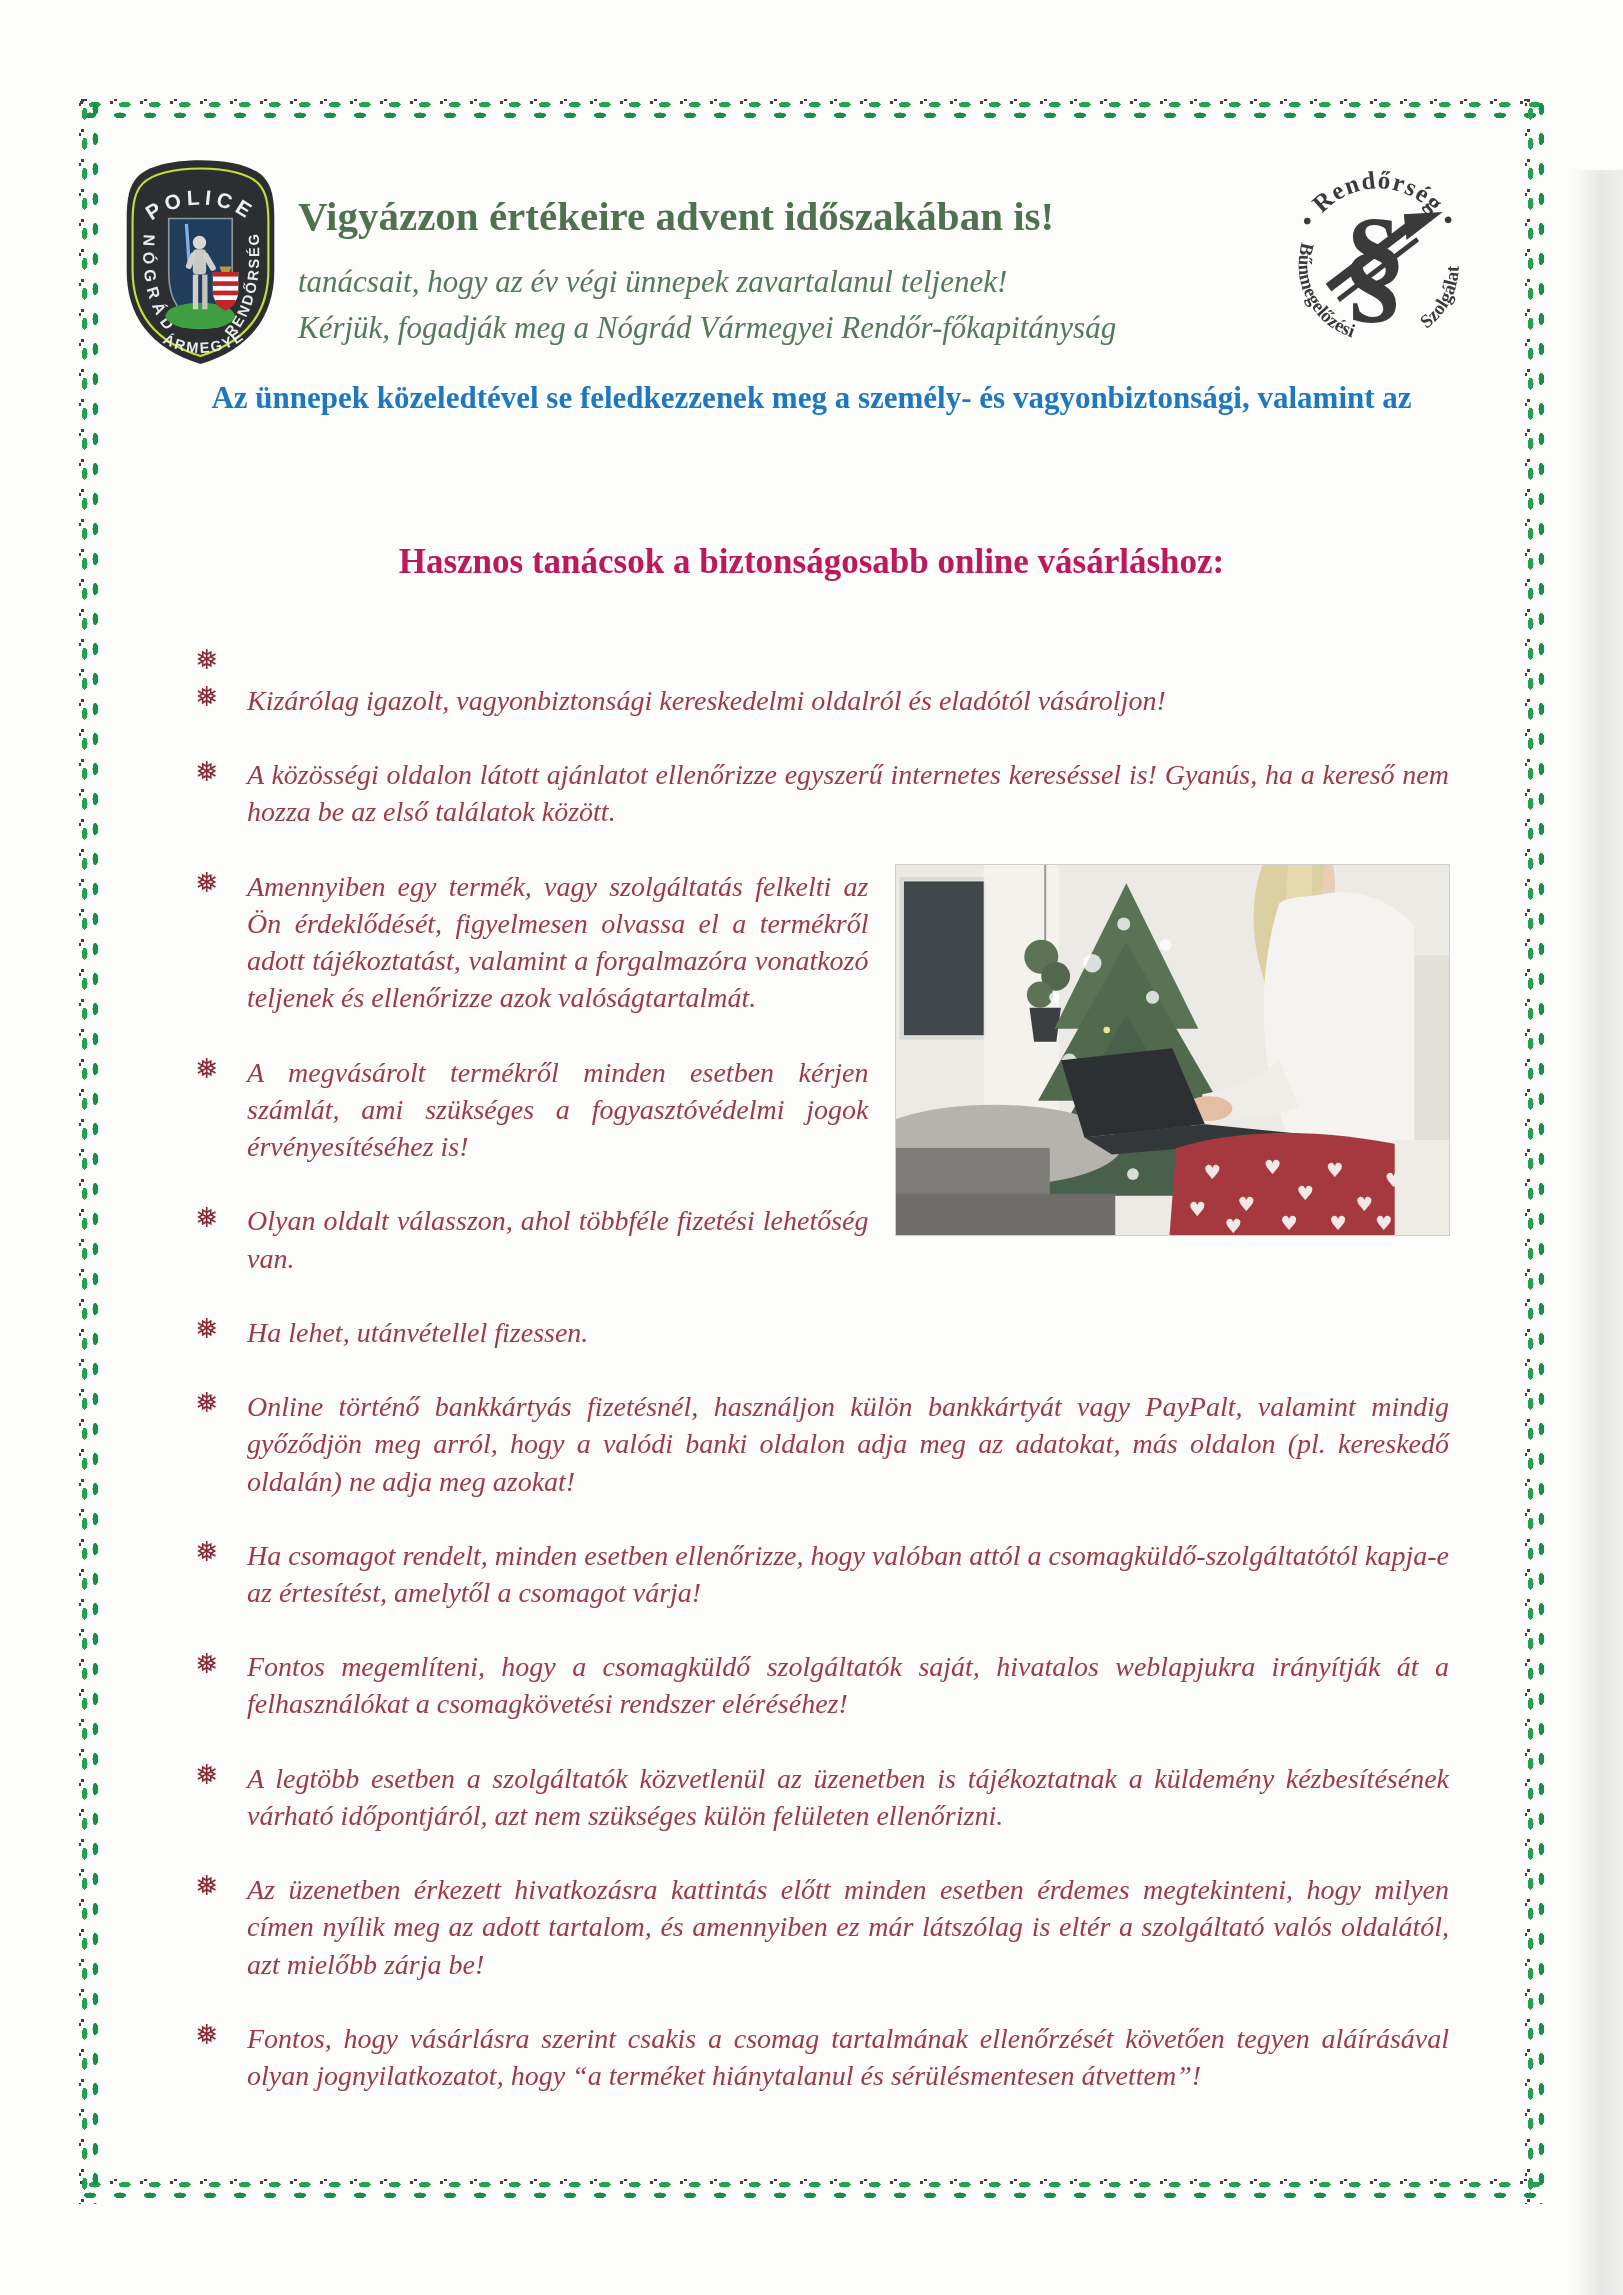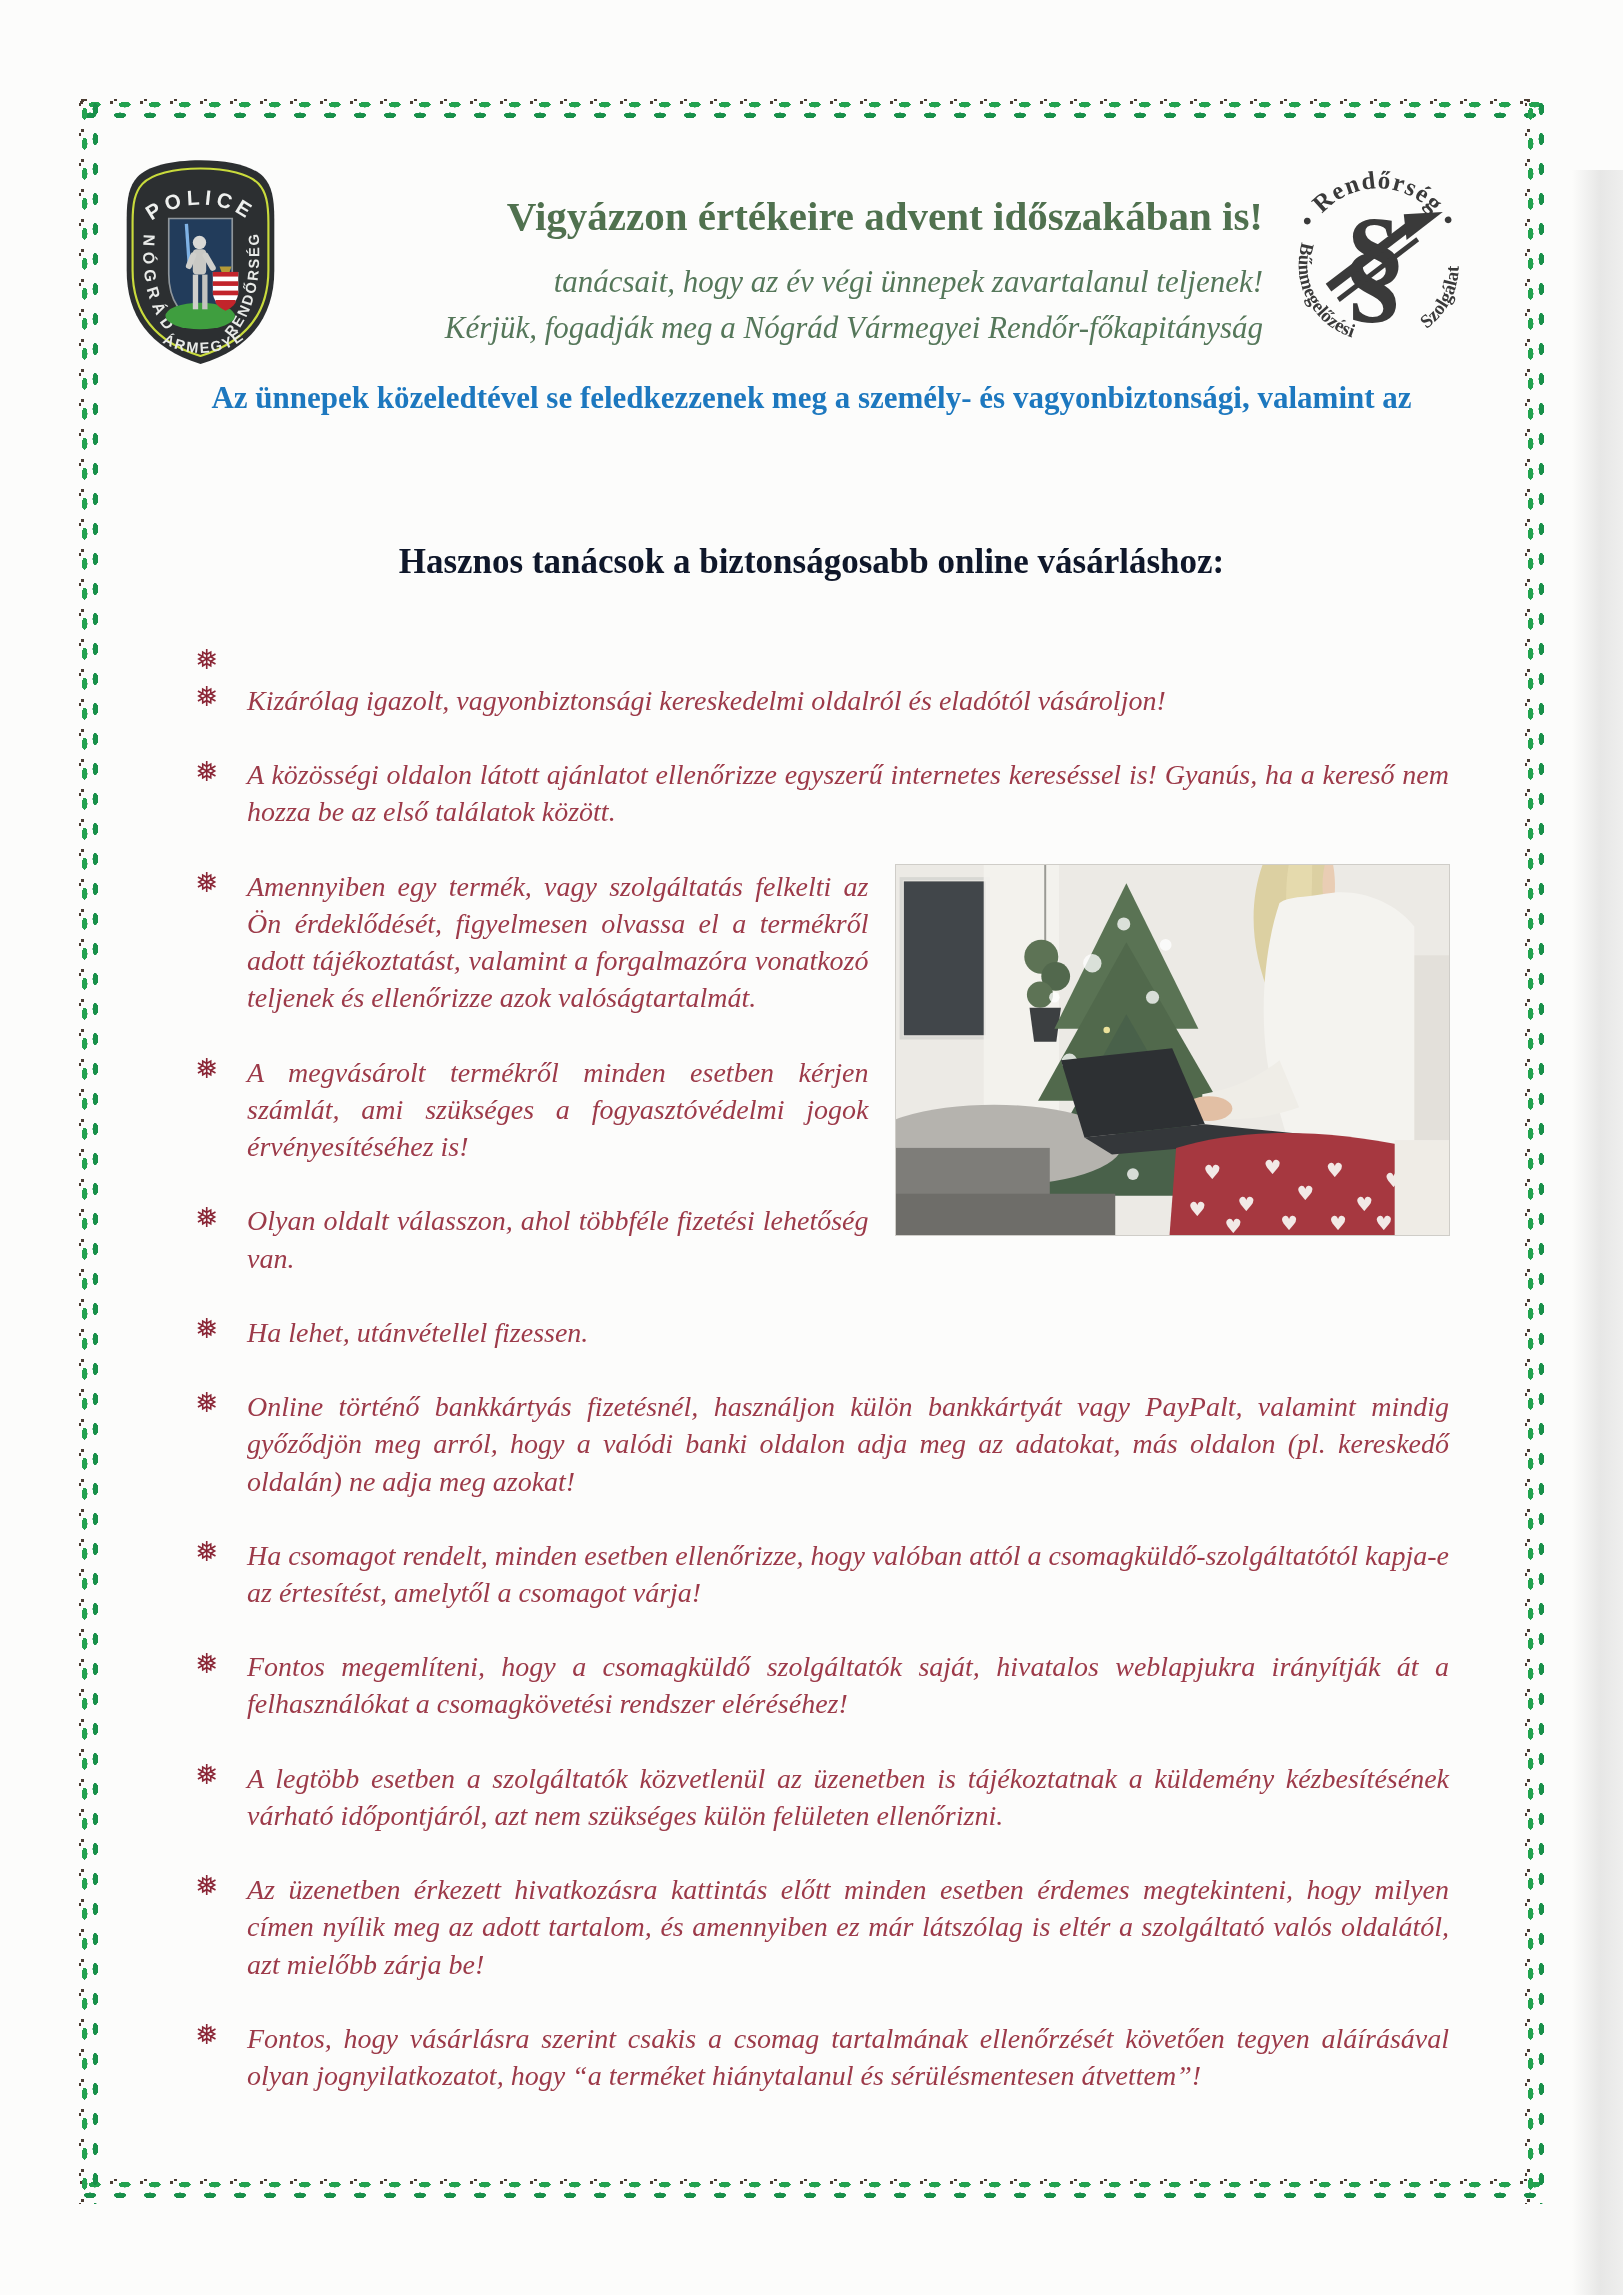--- a/index.html
+++ b/index.html
@@ -36,38 +36,38 @@
   .border-bottom{left:77px;top:2176px;width:1471px;}
   .border-left{left:76px;top:96px;height:2108px;}
   .border-right{left:1522px;top:96px;height:2108px;}
   
   .scan-band{
     position:absolute;right:0;top:170px;width:51px;height:2125px;
     background:linear-gradient(to right,rgba(120,120,120,0) 0%,rgba(120,120,120,0.16) 55%,rgba(120,120,120,0.10) 100%);
   }
   
   .police-badge{position:absolute;left:122px;top:157px;width:157px;height:211px;}
-  .header-text{position:absolute;left:298px;top:194px;width:965px;text-align:right;}
+  .header-text{position:absolute;left:298px;top:194px;width:965px;text-align:left;}
   .doc-title{
     font-size:41px;font-weight:bold;color:#50714f;line-height:1.1;
     letter-spacing:0px;
   }
   .doc-subtitle{
     margin-top:19.6px;font-size:31px;font-style:italic;color:#55775a;line-height:1.5;
   }
   .prevention-logo{position:absolute;left:1270px;top:148px;width:216px;height:216px;}
   
   .intro{
     position:absolute;left:157px;top:375px;width:1309px;
     text-align:center;font-weight:bold;font-size:31px;line-height:1.47;
     color:#1d78bf;
   }
   .section-heading{
     position:absolute;left:157px;top:542px;width:1309px;
-    text-align:center;font-weight:bold;font-size:35px;color:#0f172a;
+    text-align:center;font-weight:bold;font-size:35px;color:#be185d;
   }
   
   .tips{
     position:absolute;left:196px;top:645px;width:1253px;
     padding:0 0 0 51px;box-sizing:border-box;
     margin:0;list-style:none;
   }
   .tip{
     position:relative;margin:0 0 37px 0;
     font-size:28px;font-style:italic;line-height:1.33;

